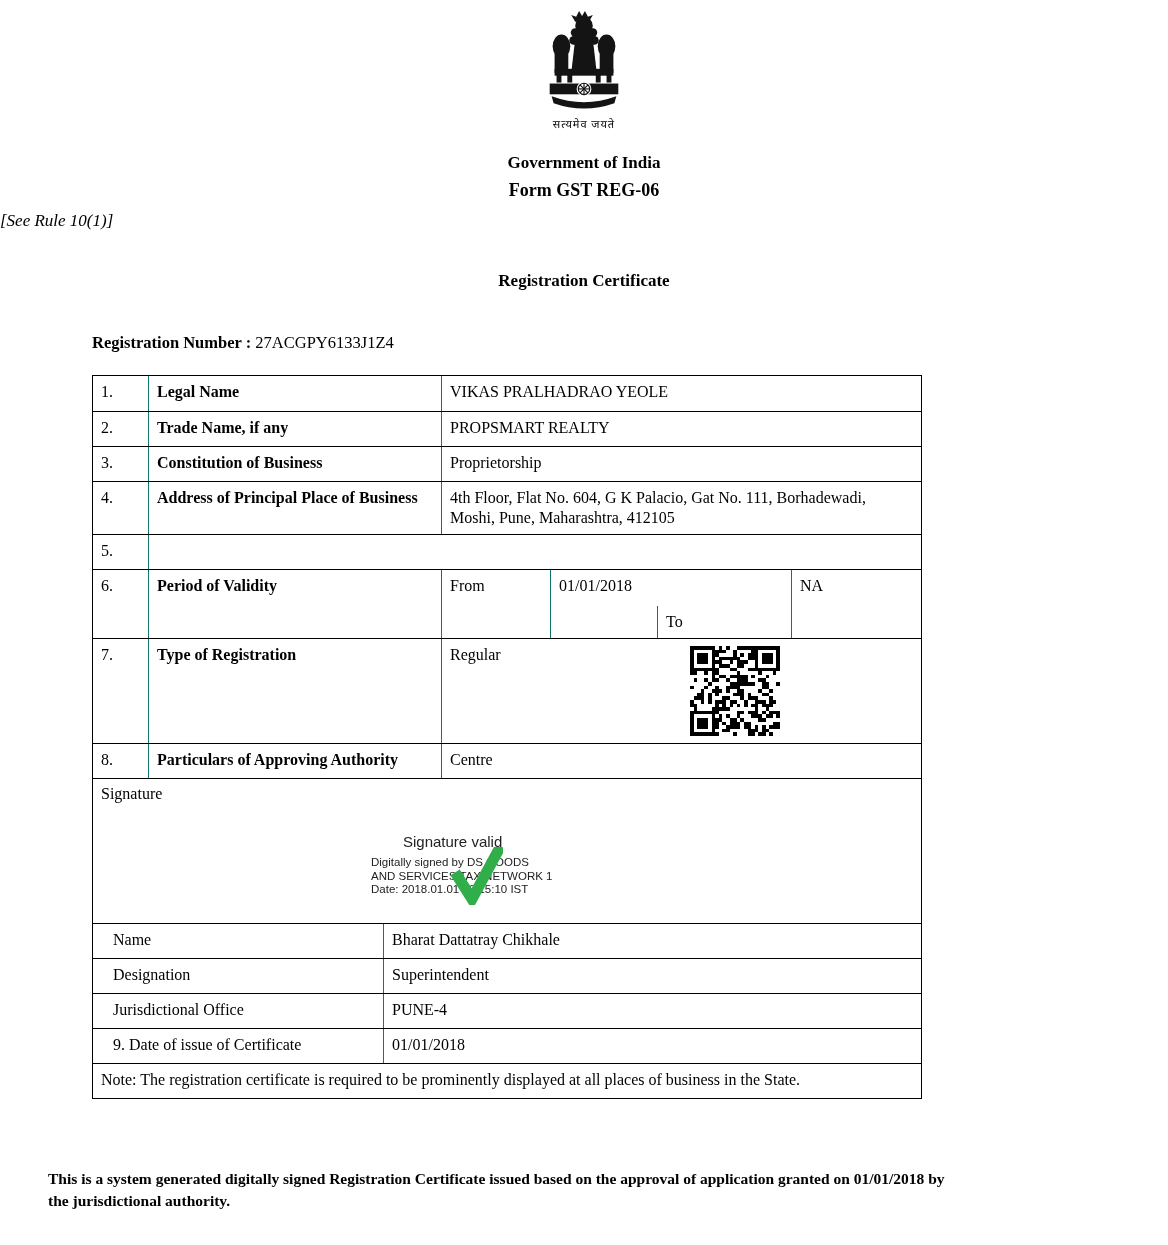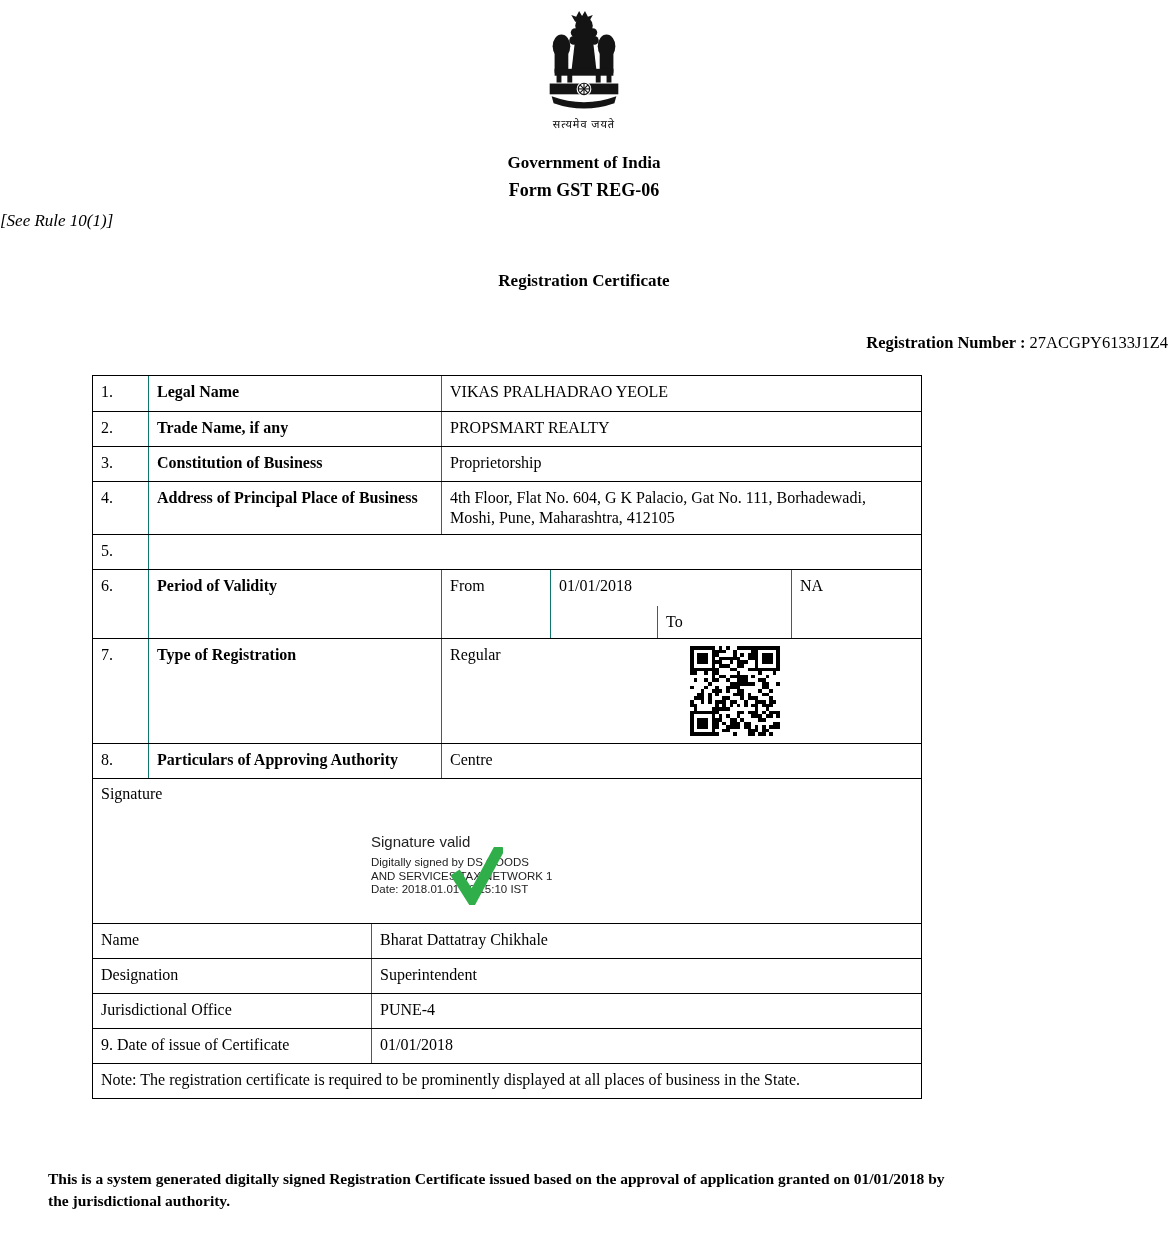--- a/index.html
+++ b/index.html
@@ -12,21 +12,21 @@
   .page { width:1168px; height:1245px; position:relative; }
 
   
   .emblem-wrap { text-align:center; padding-top:10px; }
   .emblem-caption { font-size:11px; margin-top:2px; letter-spacing:1px; }
   .h-gov  { text-align:center; font-weight:bold; font-size:17px; margin-top:22px; }
   .h-form { text-align:center; font-weight:bold; font-size:18px; margin-top:7px; }
   .h-rule { text-align:left; font-style:italic; font-size:17px; margin-top:10px; }
   .h-cert { text-align:center; font-weight:bold; font-size:17px; margin-top:40px; }
 
-  .regnum { margin:42px 0 0 92px; font-size:16.5px;text-align:right; }
+  .regnum { margin:42px 0 0 92px; font-size:16.5px; }
   .regnum .lbl { font-weight:bold; }
 
   
   .gst-table { margin:22px 0 0 92px; width:830px; border:1px solid #000; }
   .trow { display:flex; align-items:stretch; min-height:35px; }
   .trow + .trow { border-top:1px solid #000; }
   .cell { padding:6px 8px; font-size:16px; line-height:20px; }
   .cell + .cell { border-left:1px solid #0f766e; }
   .c-num   { width:55px; flex:0 0 55px; }
   .c-label { width:293px; flex:0 0 293px; font-weight:bold; }
@@ -38,26 +38,26 @@
   .row-address { min-height:53px; }
   .row7 { min-height:105px; }
   .row7-value { position:relative; }
   .qr { position:absolute; left:248px; top:7px; width:90px; height:90px; }
 
   
   .sig-row { min-height:145px; display:block; position:relative; padding:6px 8px; }
   .sig-label { font-size:16px; }
   .sig-center { position:absolute; left:278px; top:54px; width:260px;
                 font-family:"Liberation Sans", sans-serif; }
-  .sig-valid { font-size:15px; color:#222; }
+  .sig-valid { font-size:15px; color:#222;margin-left:32px; }
   .sig-lines { font-size:11.5px; line-height:13.5px; margin-top:6px; color:#222; }
   .check-icon { position:absolute; left:80px; top:14px; z-index:2; }
 
   
-  .c-olabel { width:278px; flex:0 0 278px; }
+  .c-olabel { width:278px; flex:0 0 278px;margin-left:12px; }
   .c-ovalue { flex:1 1 auto; }
 
   .note-cell { padding:6px 8px; font-size:16px; line-height:20px; }
 
   
   .footer { margin:69px 0 0 48px; width:915px; font-weight:bold;
             font-size:15.5px; line-height:22px; }
 </style>
 </head>
 <body>

